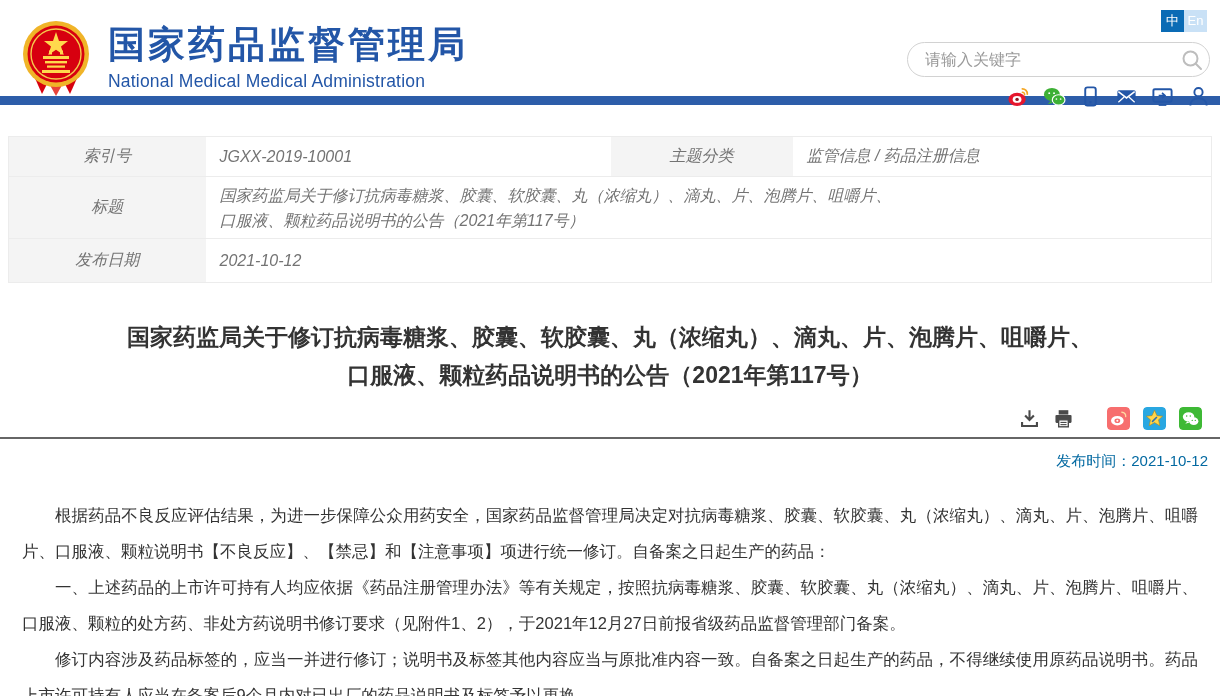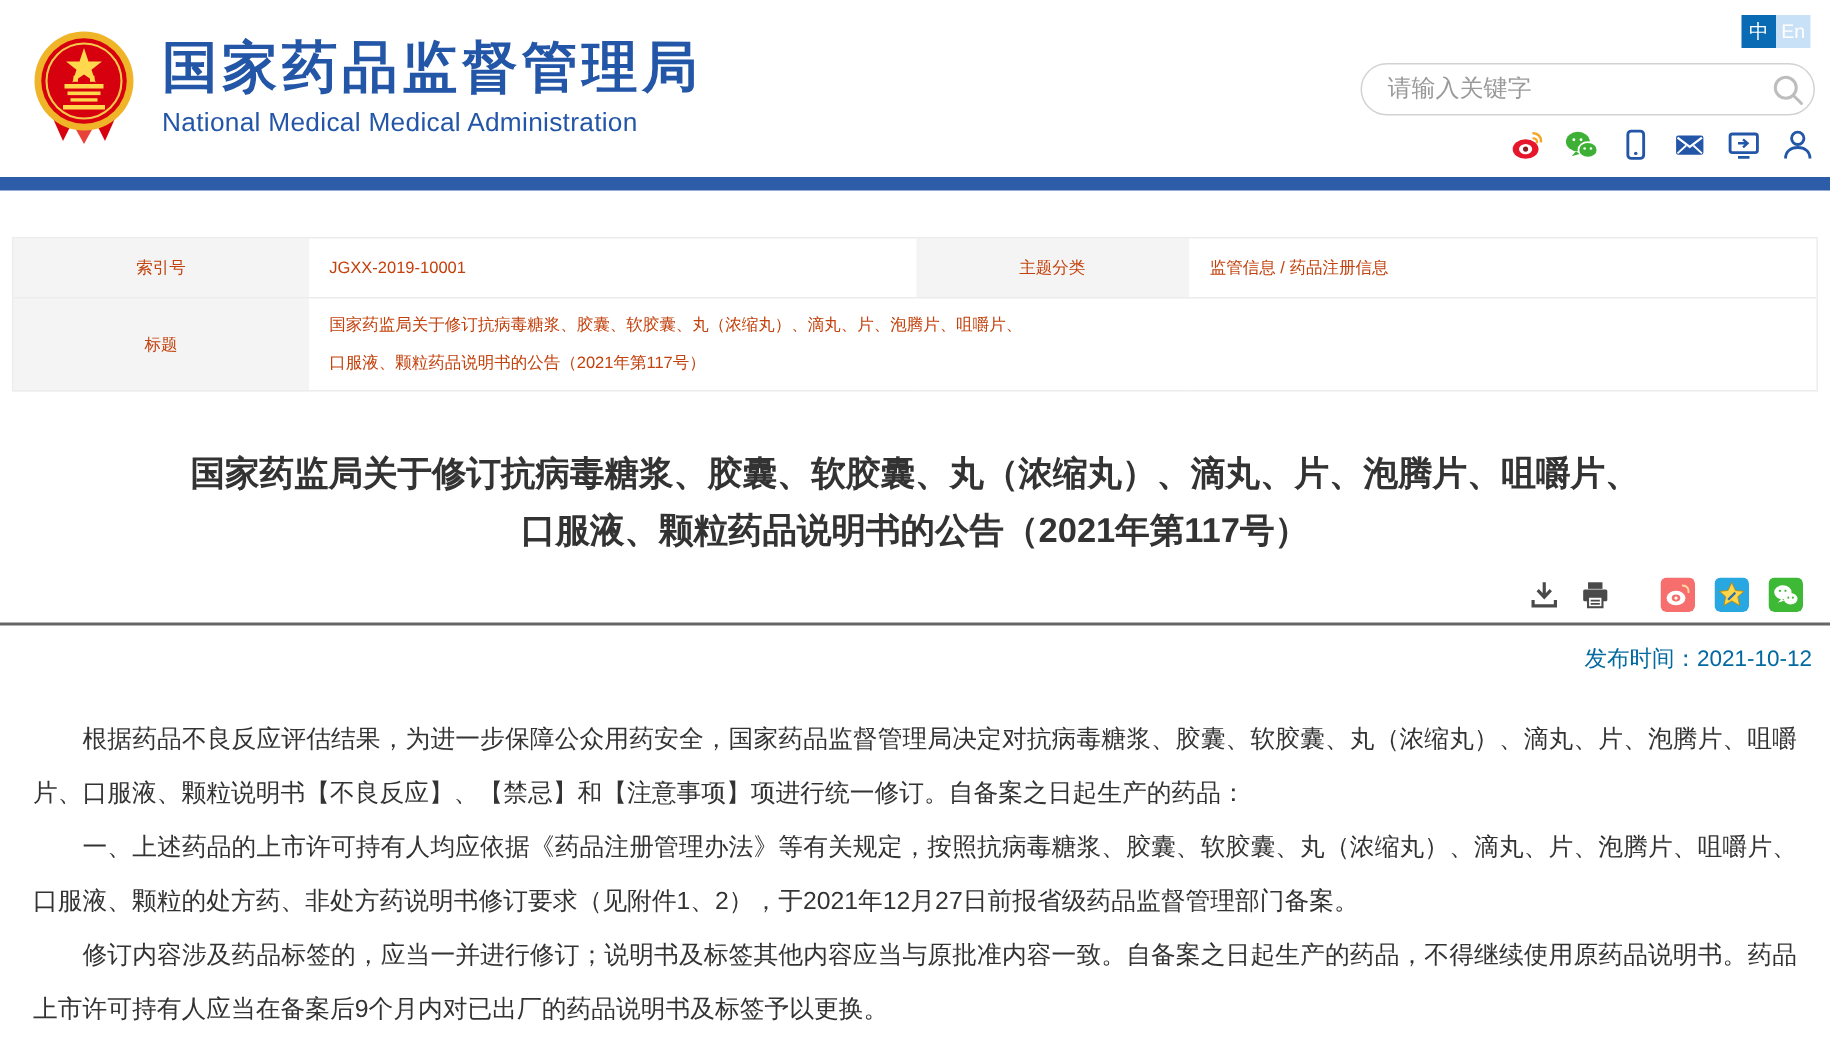--- a/index.html
+++ b/index.html
@@ -4,21 +4,21 @@
 <style>
   * { margin: 0; padding: 0; box-sizing: border-box; }
   html, body { background: #fff; }
   body {
     width: 1220px; height: 696px;
     font-family: "Liberation Sans", "DejaVu Sans", sans-serif;
     color: #333; overflow: hidden; position: relative;
   }
 
   
-  .header { position: relative; height: 118px; background: #fff; }
+  .header { position: relative; height: 96px; background: #fff; }
   .logo-wrap { position: absolute; left: 22px; top: 18px; display: flex; align-items: center; }
   .emblem { width: 68px; height: 78px; flex: 0 0 auto; }
   .site-text { margin-left: 18px; }
   .site-title {
     font-size: 37px; font-weight: bold; color: #2356a7;
     letter-spacing: 3px; line-height: 44px;
   }
   .site-subtitle { font-size: 17.5px; color: #2356a7; margin-top: 4px; letter-spacing: 0.2px; }
 
   .lang-group { position: absolute; right: 13px; top: 10px; display: flex; }
@@ -49,22 +49,23 @@
   }
   .social-icon { width: 23px; height: 23px; cursor: pointer; }
 
   
   .top-bar { height: 9px; background: #2d5da9; }
 
   
   .content { padding: 0 8px; }
   .info-table {
     width: 100%; border-collapse: collapse; margin-top: 31px;
-    font-size: 11px; color: #c2410c;
+    font-size: 16px; color: #737373;
     border: 1px solid #ececec;
+    font-style: italic;
   }
   .info-table td { border-top: 1px solid #ececec; border-bottom: 1px solid #ececec; vertical-align: middle; }
   .cell-label { background: #f4f4f4; text-align: center; width: 197px; }
   .cell-label2 { background: #f4f4f4; text-align: center; width: 182px; }
   .cell-value { padding-left: 14px; background: #fff; }
   .row-h1 td { height: 40px; }
   .row-h2 td { height: 62px; }
   .row-h3 td { height: 44px; }
   .title-line { display: block; line-height: 25px; }
 
@@ -184,20 +185,24 @@
       <td class="cell-label2">主题分类</td>
       <td class="cell-value">监管信息 / 药品注册信息</td>
     </tr>
     <tr class="row-h2">
       <td class="cell-label">标题</td>
       <td class="cell-value" colspan="3">
         <span class="title-line">国家药监局关于修订抗病毒糖浆、胶囊、软胶囊、丸（浓缩丸）、滴丸、片、泡腾片、咀嚼片、</span>
         <span class="title-line">口服液、颗粒药品说明书的公告（2021年第117号）</span>
       </td>
     </tr>
+    <tr class="row-h3">
+      <td class="cell-label">发布日期</td>
+      <td class="cell-value" colspan="3">2021-10-12</td>
+    </tr>
   </tbody>
     </table>
 
   <h1 class="article-heading">
     <span class="heading-line">国家药监局关于修订抗病毒糖浆、胶囊、软胶囊、丸（浓缩丸）、滴丸、片、泡腾片、咀嚼片、</span>
     <span class="heading-line">口服液、颗粒药品说明书的公告（2021年第117号）</span>
   </h1>
 
   <div class="toolbar">
     <svg class="tool-icon" viewBox="0 0 24 24">

